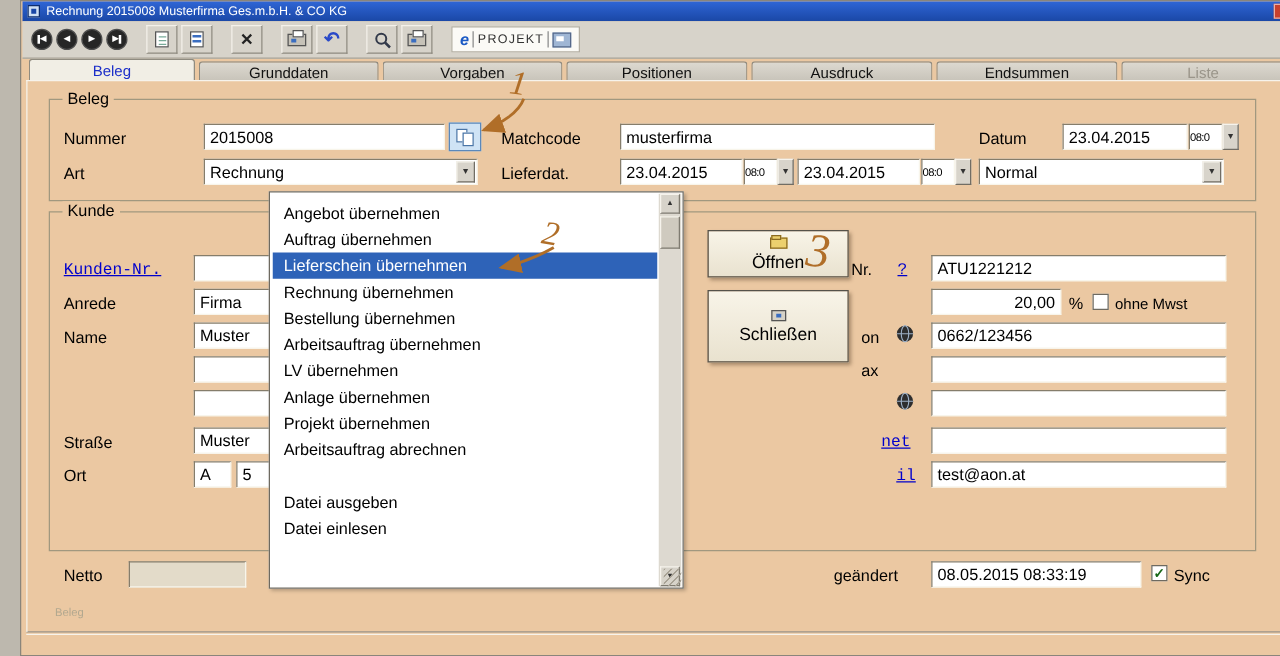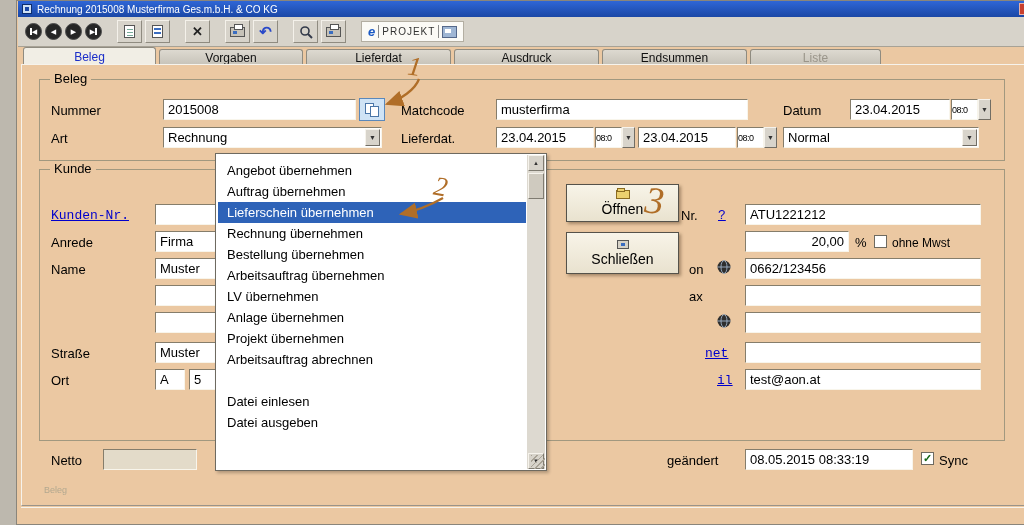--- a/index.html
+++ b/index.html
@@ -163,22 +163,23 @@
       <span class="logo-e">e</span>
       <div class="logo-sep"></div>
       <span class="logo-name">PROJEKT</span>
       <div class="logo-sep"></div>
       <div class="logo-mini"></div>
     </div>
   </div>
 
   <div class="tabbar">
     <div class="tab active" style="width:133px">Beleg</div>
+    <div class="tab" style="width:144px">Grunddaten</div>
     <div class="tab" style="width:144px">Vorgaben</div>
-    <div class="tab" style="width:145px">Lieferdat</div>
+    <div class="tab" style="width:145px">Positionen</div>
     <div class="tab" style="width:145px">Ausdruck</div>
     <div class="tab" style="width:145px">Endsummen</div>
     <div class="tab disabled" style="width:131px">Liste</div>
   </div>
 
   <div class="content-frame"></div>
   <div class="statusbar"></div>
 
   <div class="groupbox" style="left:22px;top:78px;width:966px;height:82px;">
     <span class="legend">Beleg</span>
@@ -284,40 +285,40 @@
       <div class="popup-item">Auftrag übernehmen</div>
       <div class="popup-item selected">Lieferschein übernehmen</div>
       <div class="popup-item">Rechnung übernehmen</div>
       <div class="popup-item">Bestellung übernehmen</div>
       <div class="popup-item">Arbeitsauftrag übernehmen</div>
       <div class="popup-item">LV übernehmen</div>
       <div class="popup-item">Anlage übernehmen</div>
       <div class="popup-item">Projekt übernehmen</div>
       <div class="popup-item">Arbeitsauftrag abrechnen</div>
       <div class="popup-item"></div>
+      <div class="popup-item">Datei ausgeben</div>
       <div class="popup-item">Datei einlesen</div>
-      <div class="popup-item">Datei ausgeben</div>
     </div>
     <div class="sb">
       <div class="sb-btn" style="top:0;">
           <span>▲</span>
         </div>
       <div class="sb-thumb"></div>
       <div class="sb-btn" style="bottom:0;">
           <span>▼</span>
         </div>
     </div>
     <div class="grip"></div>
   </div>
 
   <div class="dlgbtn" style="left:549px;top:183px;height:38px;">
     <div class="icon-folder"></div>
     <span>Öffnen</span>
   </div>
-  <div class="dlgbtn" style="left:549px;top:231px;height:42px;">
+  <div class="dlgbtn" style="left:549px;top:231px;height:58px;">
     <div class="icon-exit"></div>
     <span>Schließen</span>
   </div>
 
   <svg class="anno" width="1024" height="525">
     <defs>
       <marker id="ah" markerWidth="9" markerHeight="7" refX="7" refY="3.5" orient="auto">
         <path d="M0,0 L8,3.5 L0,7 z" fill="#b06e28"></path>
       </marker>
     </defs>

